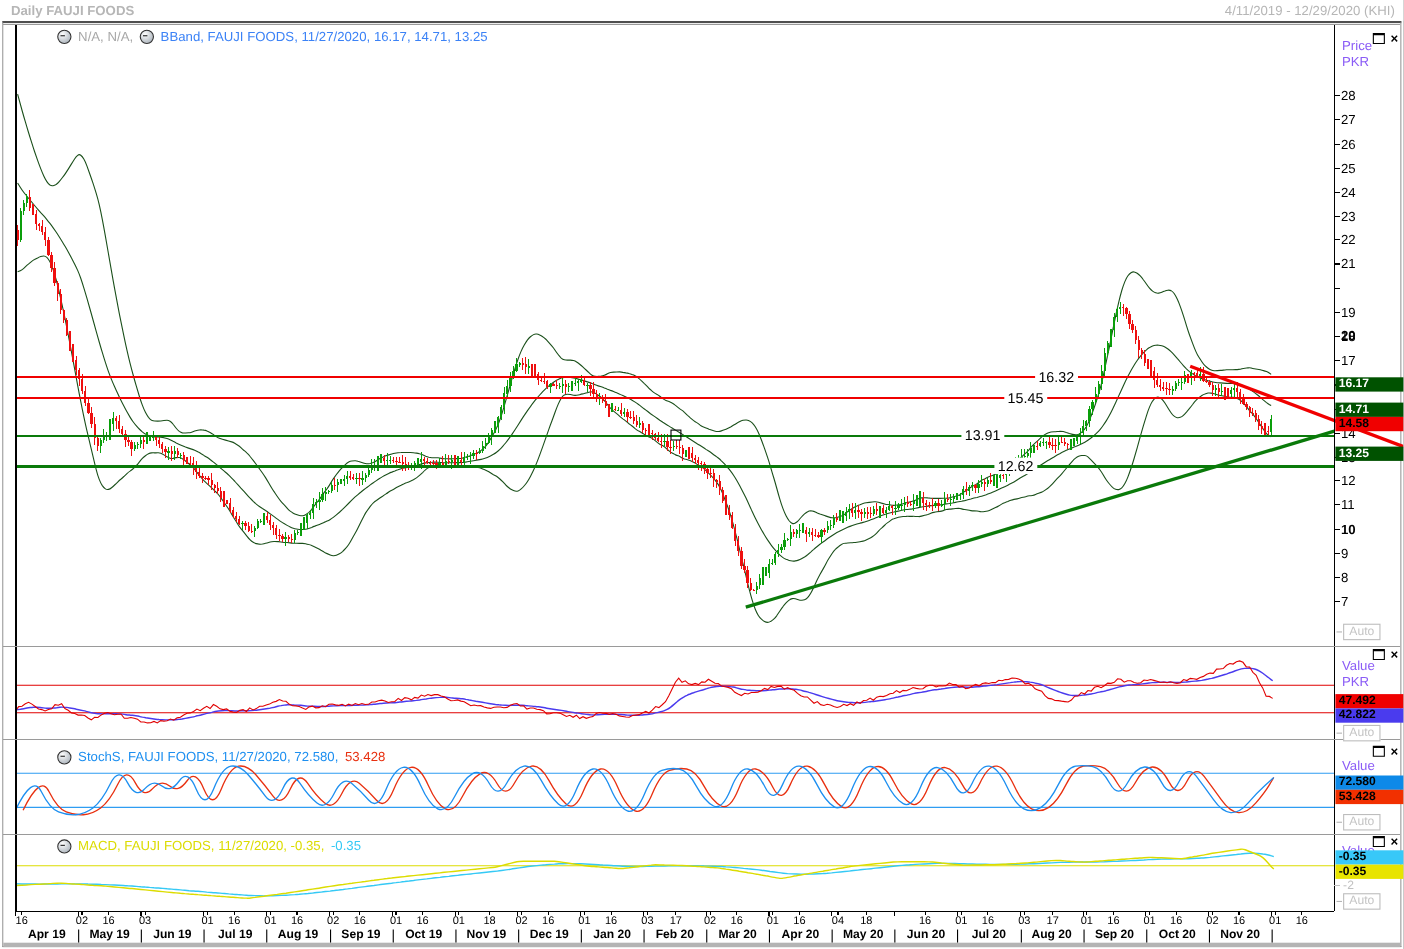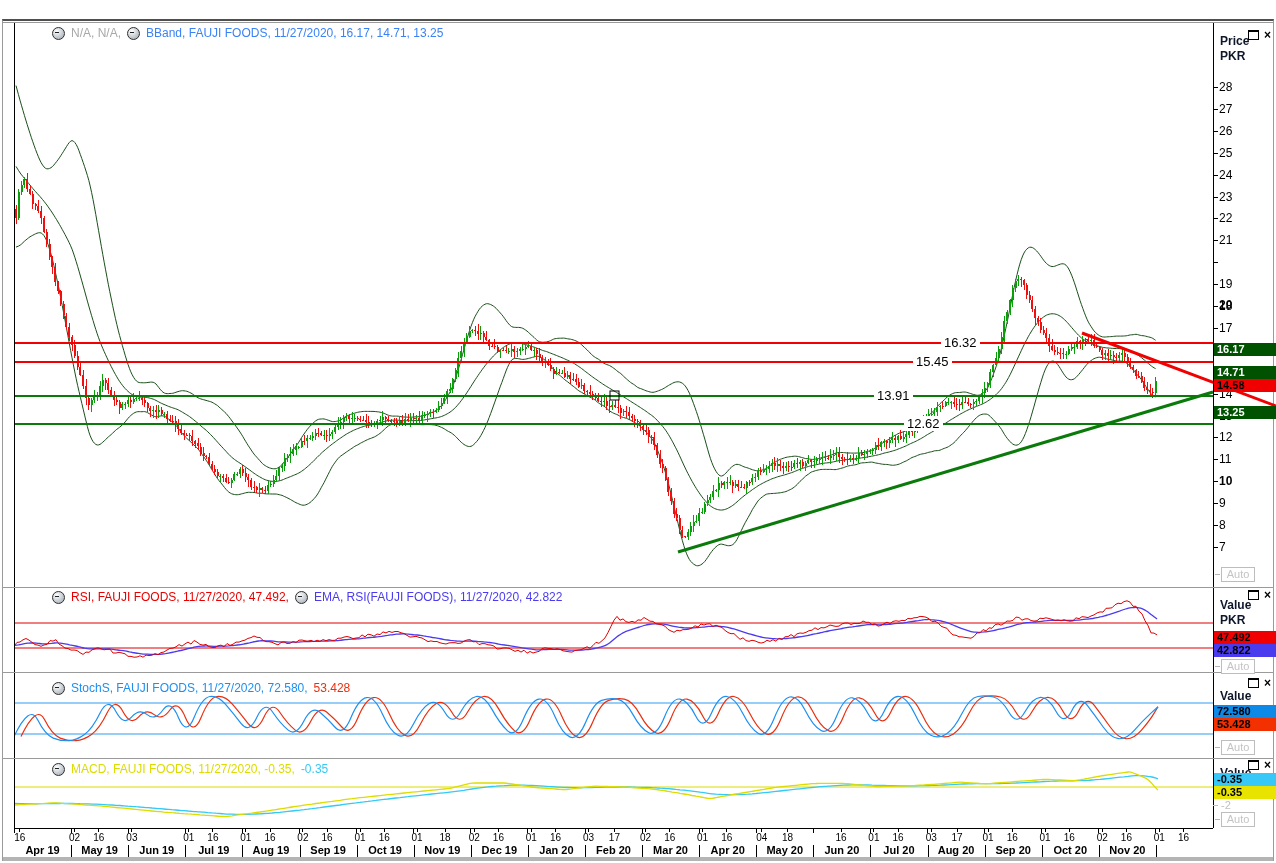--- a/index.html
+++ b/index.html
@@ -11,21 +11,21 @@
   .chartwin{position:absolute;left:2px;top:19px;right:2px;bottom:2px;border:1px solid #9a9a9a;border-top:2px solid #4f4f4f;z-index:0}
   #cv{position:absolute;left:0;top:0;z-index:1}
   .ov{position:absolute;z-index:2;white-space:nowrap}
   .legend{display:flex;align-items:center;gap:6px;font-size:12px}
   .clock{width:11px;height:11px;border-radius:50%;flex:0 0 auto;position:relative;display:inline-block;
          background:radial-gradient(circle at 35% 30%,#ffffff,#9aa4ae);border:1px solid #2f2f2f}
   .clock::after{content:"";position:absolute;left:2px;top:4px;width:4px;height:1px;background:#222}
   .c-red{color:#e80000}.c-gray{color:#a8a8a8}.c-green{color:#3b82f6}
   .c-blue{color:#4a3bee}.c-dodger{color:#1d8ff0}.c-sred{color:#e83010}
   .c-yellow{color:#dcdc00}.c-cyan{color:#35c9f5}
-  .axt{font-size:12px;font-weight:bold;color:#0f172a}
+  .axt{font-size:12px;font-weight:normal;color:#8b5cf6}
   .ticklab{position:absolute;left:1219px;font-size:12px;color:#000;z-index:2}
   .ticklab.b{font-weight:bold}
   .vbox{position:absolute;left:1214px;width:61px;height:13px;font-size:11px;font-weight:bold;
         line-height:13px;padding-left:3px;z-index:3;color:#000}
   .vbox.wt{color:#fff}
   .auto{position:absolute;left:1221px;width:32px;height:13px;border:1px solid #bdbdbd;color:#c4c4c4;
         font-size:11px;line-height:13px;text-align:center;background:#fff;z-index:3}
   .auto::before{content:"";position:absolute;left:-7px;top:6px;width:5px;height:1px;background:#b5b5b5}
   .winbtns{display:flex;align-items:center;gap:5px;z-index:3}
   .mx{width:9px;height:7px;border:1px solid #000;border-top:2px solid #000;display:inline-block}
@@ -34,20 +34,24 @@
   .dayl{position:absolute;font-size:10px;color:#000;transform:translateX(-50%);top:832px;z-index:2}
   .monl{position:absolute;font-size:11px;font-weight:bold;color:#000;top:844px;text-align:center;z-index:2}
   .msep{position:absolute;top:845px;width:1px;height:12px;background:#000;z-index:2}
   .graybar{position:absolute;left:3px;right:3px;top:857px;height:4px;background:#b4b4b4;z-index:2}
   .mtick{position:absolute;left:1221px;font-size:11px;color:#c0c0c0;z-index:2}
 </style>
 </head>
 <body>
 
 <div class="screen">
+  <div class="titlebar">
+    <span class="t">Daily FAUJI FOODS</span>
+    <span class="r">4/11/2019 - 12/29/2020 (KHI)</span>
+  </div>
   <div class="chartwin"></div>
 
   <svg id="cv" width="1276" height="863">
       <defs>
         <clipPath id="cMain">
           <rect x="14" y="23" width="1199" height="564"></rect>
         </clipPath>
         <clipPath id="cRsi">
           <rect x="14" y="588" width="1199" height="83"></rect>
         </clipPath>
@@ -1035,26 +1039,20 @@
   <div class="vbox" style="top: 379px; background: rgb(240, 0, 0);">14.58</div>
   <div class="vbox wt" style="top: 406px; background: rgb(0, 82, 0);">13.25</div>
 
   <div class="auto" style="top:567px">Auto</div>
 
   <div class="hlabel" style="left:941px;top:335px">16.32</div>
   <div class="hlabel" style="left:913px;top:354px">15.45</div>
   <div class="hlabel" style="left:874px;top:388px">13.91</div>
   <div class="hlabel" style="left:904px;top:416px">12.62</div>
 
-  <div class="ov legend" style="left:52px;top:590px">
-    <span class="clock"></span>
-    <span class="c-red">RSI, FAUJI FOODS, 11/27/2020, 47.492,</span>
-    <span class="clock"></span>
-    <span class="c-blue">EMA, RSI(FAUJI FOODS), 11/27/2020, 42.822</span>
-  </div>
   <div class="ov axt" style="left:1220px;top:598px">Value</div>
   <div class="ov axt" style="left:1220px;top:613px">PKR</div>
   <div class="vbox" style="top: 631px; background: rgb(240, 0, 0);">47.492</div>
   <div class="vbox" style="top: 644px; background: rgb(74, 59, 238);">42.822</div>
   <div class="auto" style="top:659px">Auto</div>
 
   <div class="ov legend" style="left:52px;top:681px">
     <span class="clock"></span>
     <span class="c-dodger">StochS, FAUJI FOODS, 11/27/2020, 72.580,</span>
     <span class="c-sred">53.428</span>

